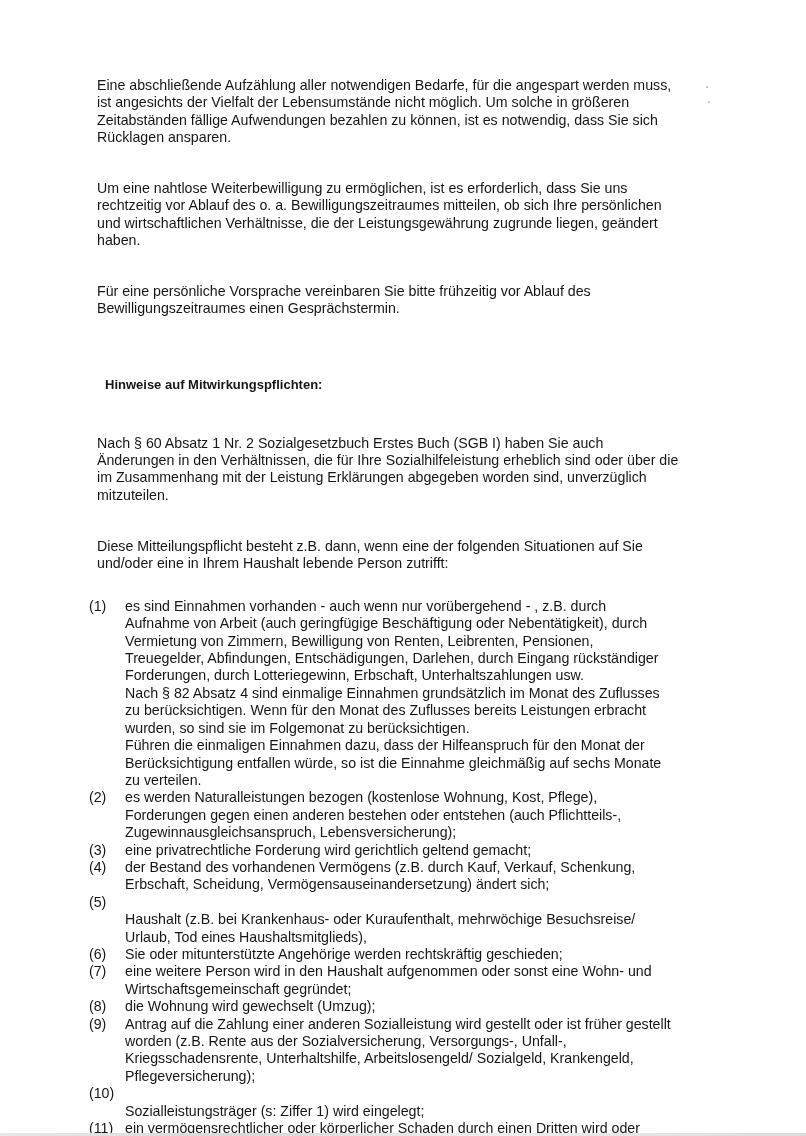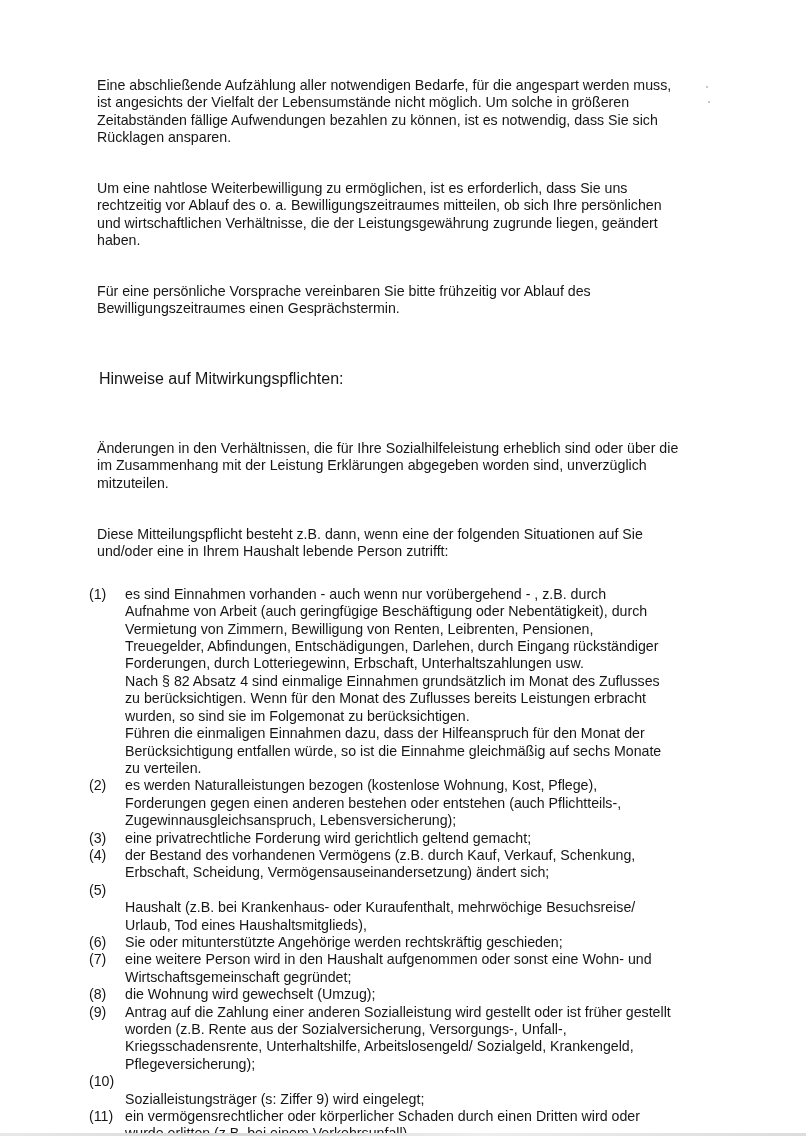--- a/index.html
+++ b/index.html
@@ -9,21 +9,21 @@
     color: #161616;
     font-family: "Liberation Sans", sans-serif;
     font-size: 14.2px;
     line-height: 17.4px;
     position: relative;
   }
   .page { position: absolute; left: 89px; top: 69px; width: 650px; }
   .para { margin: 8px; }
   .gap { height: 17.4px; }
   .gap2 { height: 34px; }
-  h2.heading { font-size: 16px; font-weight: normal; margin: 10px; line-height: 17.4px; }
+  h2.heading { font-size: 13px; font-weight: bold; margin: 16px; line-height: 17.4px; }
   .list { margin: 0; padding: 0; list-style: none; }
   .item { display: flex; }
   .num { width: 36px; flex: 0 0 36px; }
   .txt { flex: 1; }
   .scan-edge {
     position: absolute; left: 0; right: 0; bottom: 0; height: 3px;
     background: linear-gradient(90deg, #e8e8e8, #d8d8d8 30%, #eeeeee 60%, #dcdcdc);
   }
   .speck { position: absolute; width: 2px; height: 2px; background: #c8c8c8; }
 </style>
@@ -35,21 +35,21 @@
       <p class="para"><span>Eine abschließende Aufzählung aller notwendigen Bedarfe, für die angespart werden muss,</span><br><span>ist angesichts der Vielfalt der Lebensumstände nicht möglich. Um solche in größeren</span><br><span>Zeitabständen fällige Aufwendungen bezahlen zu können, ist es notwendig, dass Sie sich</span><br><span>Rücklagen ansparen.</span></p>
       <div class="gap"></div>
       <p class="para"><span>Um eine nahtlose Weiterbewilligung zu ermöglichen, ist es erforderlich, dass Sie uns</span><br><span>rechtzeitig vor Ablauf des o. a. Bewilligungszeitraumes mitteilen, ob sich Ihre persönlichen</span><br><span>und wirtschaftlichen Verhältnisse, die der Leistungsgewährung zugrunde liegen, geändert</span><br><span>haben.</span></p>
       <div class="gap"></div>
       <p class="para"><span>Für eine persönliche Vorsprache vereinbaren Sie bitte frühzeitig vor Ablauf des</span><br><span>Bewilligungszeitraumes einen Gesprächstermin.</span></p>
     </div>
   <div class="gap2"></div>
   <h2 class="heading">Hinweise auf Mitwirkungspflichten:</h2>
   <div class="gap"></div>
   <div id="main">
-      <p class="para"><br><span>Änderungen in den Verhältnissen, die für Ihre Sozialhilfeleistung erheblich sind oder über die</span><br><span>im Zusammenhang mit der Leistung Erklärungen abgegeben worden sind, unverzüglich</span><br><span>mitzuteilen.</span></p>
+      <p class="para"><span>Nach § 60 Absatz 1 Nr. 2 Sozialgesetzbuch Erstes Buch (SGB I) haben Sie auch</span><br><span>Änderungen in den Verhältnissen, die für Ihre Sozialhilfeleistung erheblich sind oder über die</span><br><span>im Zusammenhang mit der Leistung Erklärungen abgegeben worden sind, unverzüglich</span><br><span>mitzuteilen.</span></p>
       <div class="gap"></div>
       <p class="para"><span>Diese Mitteilungspflicht besteht z.B. dann, wenn eine der folgenden Situationen auf Sie</span><br><span>und/oder eine in Ihrem Haushalt lebende Person zutrifft:</span></p>
       <div class="gap"></div>
     </div>
   <ul class="list" id="list">
       <li class="item">
         <span class="num">(1)</span>
         <span class="txt"><span>es sind Einnahmen vorhanden - auch wenn nur vorübergehend - , z.B. durch</span><br><span>Aufnahme von Arbeit (auch geringfügige Beschäftigung oder Nebentätigkeit), durch</span><br><span>Vermietung von Zimmern, Bewilligung von Renten, Leibrenten, Pensionen,</span><br><span>Treuegelder, Abfindungen, Entschädigungen, Darlehen, durch Eingang rückständiger</span><br><span>Forderungen, durch Lotteriegewinn, Erbschaft, Unterhaltszahlungen usw.</span><br><span>Nach § 82 Absatz 4 sind einmalige Einnahmen grundsätzlich im Monat des Zuflusses</span><br><span>zu berücksichtigen. Wenn für den Monat des Zuflusses bereits Leistungen erbracht</span><br><span>wurden, so sind sie im Folgemonat zu berücksichtigen.</span><br><span>Führen die einmaligen Einnahmen dazu, dass der Hilfeanspruch für den Monat der</span><br><span>Berücksichtigung entfallen würde, so ist die Einnahme gleichmäßig auf sechs Monate</span><br><span>zu verteilen.</span></span>
       </li>
       <li class="item">
@@ -79,21 +79,21 @@
       <li class="item">
         <span class="num">(8)</span>
         <span class="txt"><span>die Wohnung wird gewechselt (Umzug);</span></span>
       </li>
       <li class="item">
         <span class="num">(9)</span>
         <span class="txt"><span>Antrag auf die Zahlung einer anderen Sozialleistung wird gestellt oder ist früher gestellt</span><br><span>worden (z.B. Rente aus der Sozialversicherung, Versorgungs-, Unfall-,</span><br><span>Kriegsschadensrente, Unterhaltshilfe, Arbeitslosengeld/ Sozialgeld, Krankengeld,</span><br><span>Pflegeversicherung);</span></span>
       </li>
       <li class="item">
         <span class="num">(10)</span>
-        <span class="txt"><br><span>Sozialleistungsträger (s: Ziffer 9) wird eingelegt;</span></span>
+        <span class="txt"><br><span>Sozialleistungsträger (s: Ziffer 1) wird eingelegt;</span></span>
       </li>
       <li class="item">
         <span class="num">(11)</span>
         <span class="txt"><span>ein vermögensrechtlicher oder körperlicher Schaden durch einen Dritten wird oder</span><br><span>wurde erlitten (z.B. bei einem Verkehrsunfall).</span></span>
       </li>
     </ul>
 </div>
 
 <div class="speck" style="left:706px;top:86px;"></div>
 <div class="speck" style="left:708px;top:101px;"></div>

